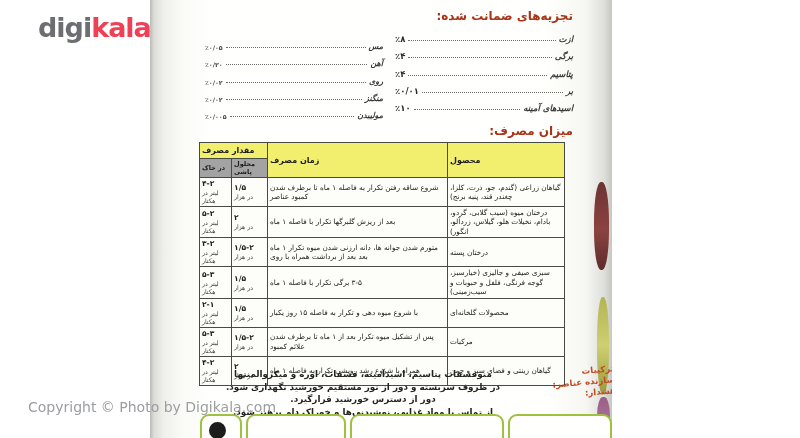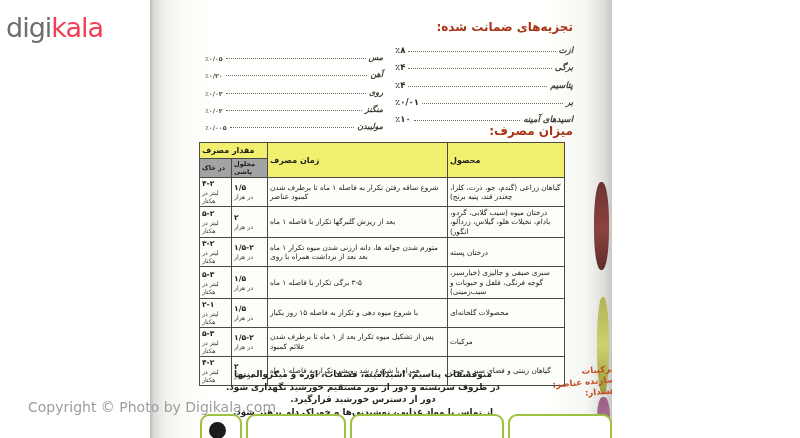--- a/index.html
+++ b/index.html
@@ -2,32 +2,32 @@
 <html lang="fa"><head>
 <meta charset="utf-8">
 <style>
   html,body{margin:0;padding:0;}
   body{
     width:800px;height:438px;position:relative;background:#ffffff;overflow:hidden;
     font-family:"DejaVu Sans", sans-serif;
     --heading-red:#a83518;--footer-red:#c24a22;--table-yellow:#f2ef6f;
     --brand-red:#ef4056;--logo-gray:#6d6e71;--box-green:#9ec13f;--text-dark:#2b2b28;
   }
-  .logo{position:absolute;left:6px;top:12px;font-size:27px;font-weight:normal;letter-spacing:-1px;}
+  .logo{position:absolute;left:38px;top:12px;font-size:27px;font-weight:bold;letter-spacing:-1px;}
   .logo .digi{color:var(--logo-gray);}
   .logo .kala{color:var(--brand-red);}
   .copyright{position:absolute;left:28px;top:399px;font-size:14px;color:#9b9da0;}
 
   .bottle{position:absolute;left:150px;top:0;width:462px;height:438px;overflow:hidden;
     background:linear-gradient(90deg,#b9b9b5 0px,#dcdcd8 4px,#efefeb 14px,#fafaf7 32px,#fffffd 60px,#fffffd 396px,#f6f6f2 436px,#dededa 454px,#c6c6c2 462px);}
   .label{position:absolute;inset:0;direction:rtl;color:var(--text-dark);}
 
   
   .analysis{position:absolute;top:9px;right:39px;left:55px;}
-  .analysis-title{color:var(--heading-red);font-weight:bold;font-size:12px;text-align:right;margin-bottom:4px;margin-top:11px;}
+  .analysis-title{color:var(--heading-red);font-weight:bold;font-size:12px;text-align:right;margin-bottom:4px;}
   .analysis-cols{display:flex;gap:12px;}
   .acol{flex:1;}
   .acol.micro{padding-top:7px;}
   .a-item{display:flex;align-items:flex-end;height:17.2px;font-size:8.5px;}
   .a-label{font-weight:bold;color:#3a3a36;white-space:nowrap;font-style:italic;}
   .leader{flex:1;border-bottom:1px dotted #6d6d68;margin:0 3px 3px 3px;min-width:8px;}
   .a-value{font-weight:bold;white-space:nowrap;}
   .num{direction:ltr;unicode-bidi:isolate;}
   .acol.micro .a-item{font-size:8px;}
   .acol.micro .a-value{font-size:6.3px;color:#4a4a46;}

